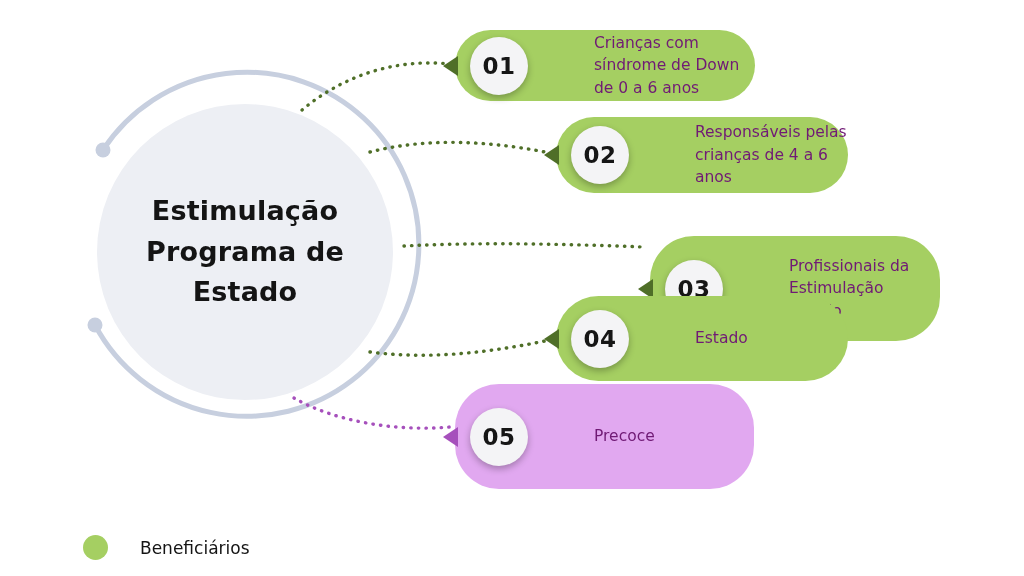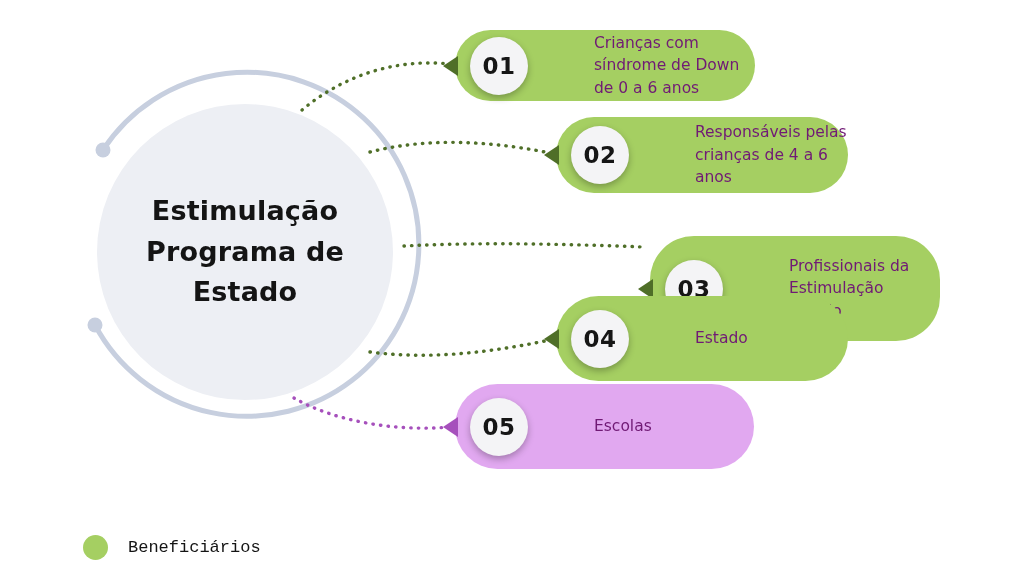--- a/index.html
+++ b/index.html
@@ -71,36 +71,36 @@
     margin-left: 18px;
     font-size: 15.5px;
     line-height: 1.45;
     color: #701a75;
   }
 
   .pill-1 { left: 455px; top: 30px;  width: 300px; height: 71px; }
   .pill-2 { left: 556px; top: 117px; width: 292px; height: 76px; justify-content: center; }
   .pill-3 { left: 650px; top: 204px; width: 290px; height: 105px; margin-top: 32px; }
   .pill-4 { left: 556px; top: 296px; width: 292px; height: 85px; }
-  .pill-5 { left: 455px; top: 384px; width: 299px; height: 85px; }
+  .pill-5 { left: 455px; top: 384px; width: 299px; height: 105px; }
 
   .pill-1 .pill-label { max-width: 200px; }
   .pill-2 .pill-label { max-width: 185px; }
   .pill-3 .pill-label { max-width: 185px; }
 
   
   .legend {
     position: absolute;
     left: 83px; top: 535px;
     display: flex;
     align-items: center;
     gap: 92px;
     z-index: 1;
   }
-  .legend-item { display: flex; align-items: center; gap: 20px; font-family: Liberation Mono, monospace; }
+  .legend-item { display: flex; align-items: center; gap: 32px; }
   .legend-dot { width: 25px; height: 25px; border-radius: 50%; }
   .legend-dot.green { background: #a5cf62; }
   .legend-dot.purple { background: #e1a8f0; }
   .legend-label { font-size: 17px; color: #141414; }
 </style>
 </head>
 <body>
 
 <div class="stage">
 
@@ -156,21 +156,21 @@
       <span>04</span>
     </span>
     <span class="pill-label">Estado</span>
   </div>
 
   <div class="pill purple pill-5">
     <span class="pointer purple-pt"></span>
     <span class="num-circle">
       <span>05</span>
     </span>
-    <span class="pill-label">Escolas</span>
+    <span class="pill-label">Precoce</span>
   </div>
 
   <div class="legend">
     <div class="legend-item">
       <span class="legend-dot green"></span>
       <span class="legend-label">Beneficiários</span>
     </div>
   </div>
 
 </div>

